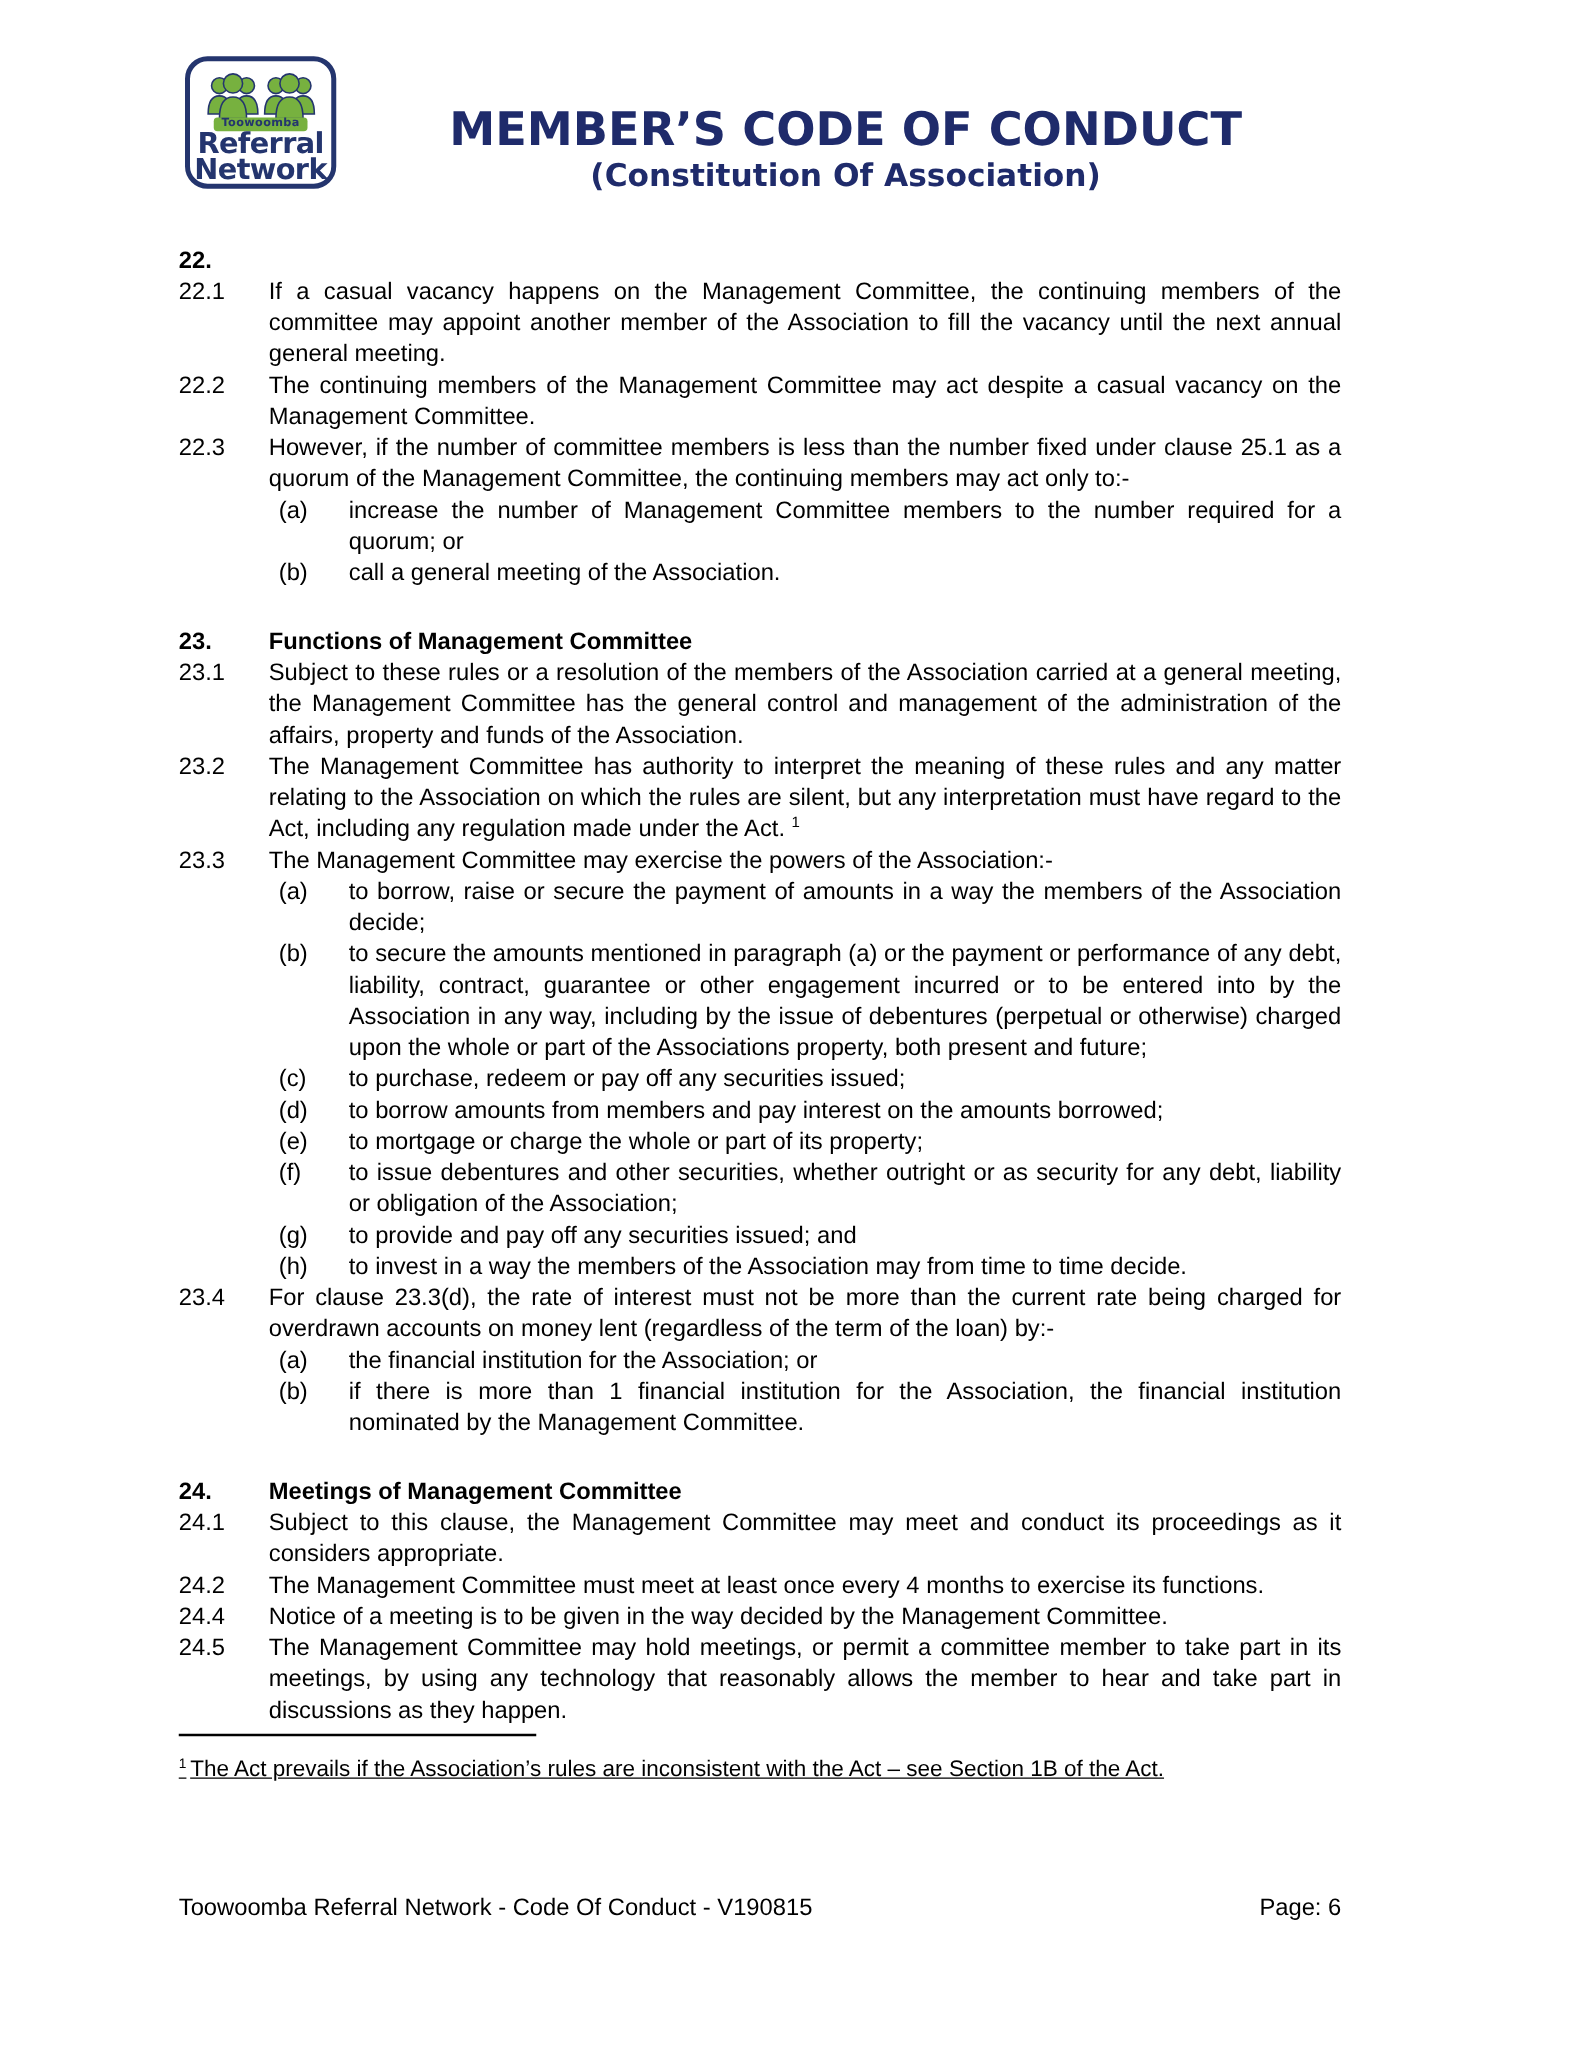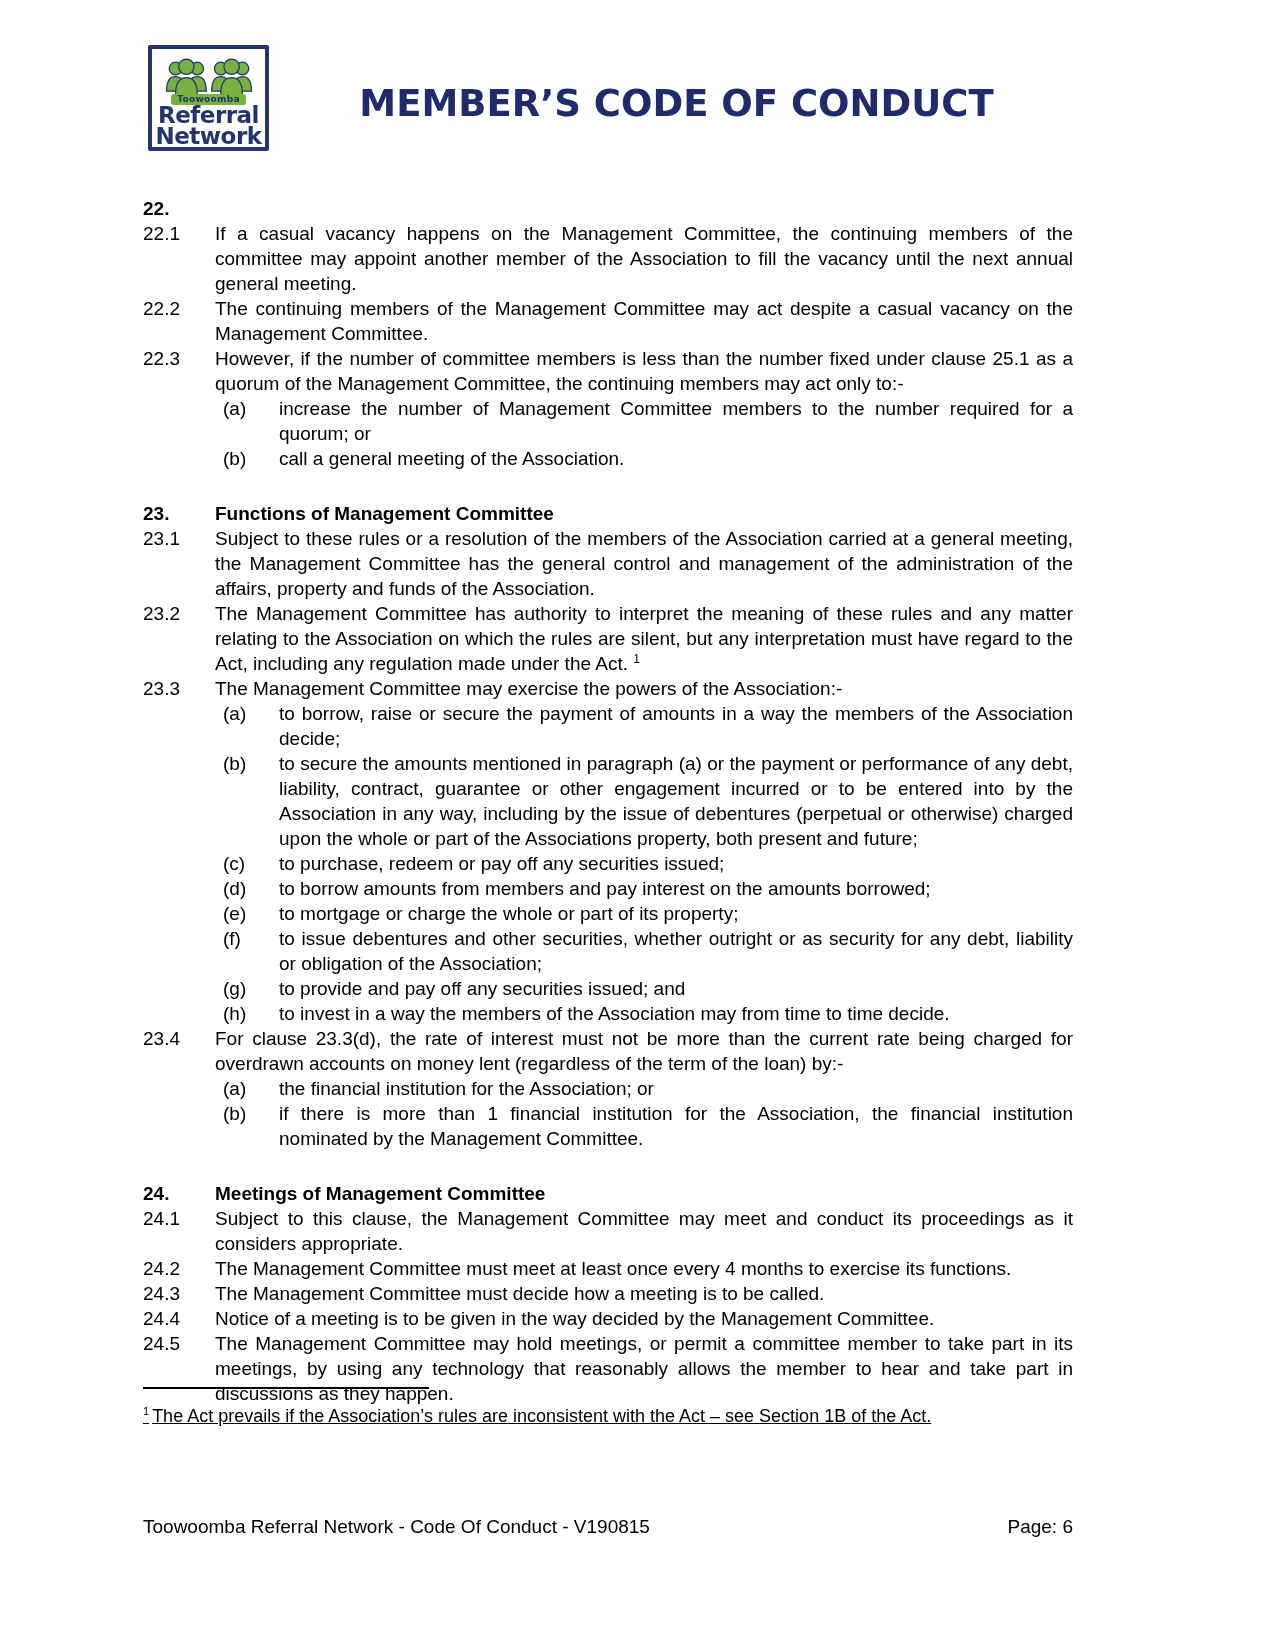--- a/index.html
+++ b/index.html
@@ -13,21 +13,21 @@
     font-size:19px;
     color:#000;
     overflow:hidden;
   }
 
   
   .logo-box {
     position:absolute; left:148px; top:45px;
     width:121px; height:106px;
     border:4px solid #24356e;
-    border-radius:2px;
+    border-radius:18px;
     background:#fff;
     display:flex; flex-direction:column; align-items:center;
     padding-top:6px;
   }
   .logo-people { width:100px; height:52px; }
   .logo-town {
     margin-top:-8px;
     background:#77b13f;
     color:#24356e;
     font-family:"DejaVu Sans", sans-serif;
@@ -138,20 +138,21 @@
         </g>
       </g>
     </svg>
     <div class="logo-town">Toowoomba</div>
     <div class="logo-word">Referral</div>
     <div class="logo-word">Network</div>
   </div>
 
   <div class="title-wrap">
     <div class="doc-title">MEMBER’S CODE OF CONDUCT</div>
+    <div class="doc-subtitle">(Constitution Of Association)</div>
   </div>
 
   <div class="content">
   <div class="section">
     <div class="section-head">
       <span class="num">22.</span>
     </div>
     <div>
   <div class="clause">
     <span class="clause-num">22.1</span>
@@ -294,27 +295,20 @@
   </div>
 
   <div class="clause">
     <span class="clause-num">24.2</span>
     <div class="clause-body">
       <div class="clause-text">The Management Committee must meet at least once every 4 months to exercise its functions.</div>
       <div></div>
     </div>
   </div>
 
-  <div class="clause">
-    <span class="clause-num">24.3</span>
-    <div class="clause-body">
-      <div class="clause-text">The Management Committee must decide how a meeting is to be called.</div>
-      <div></div>
-    </div>
-  </div>
 
   <div class="clause">
     <span class="clause-num">24.4</span>
     <div class="clause-body">
       <div class="clause-text">Notice of a meeting is to be given in the way decided by the Management Committee.</div>
       <div></div>
     </div>
   </div>
 
   <div class="clause">

